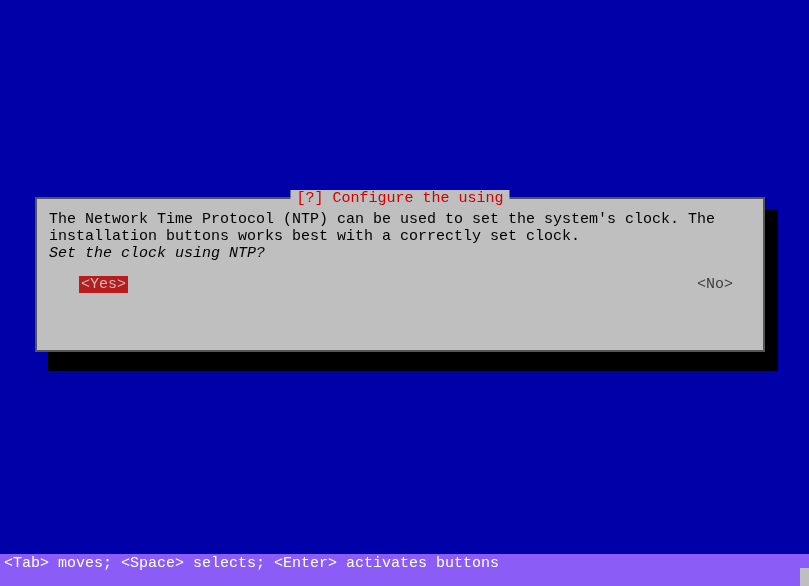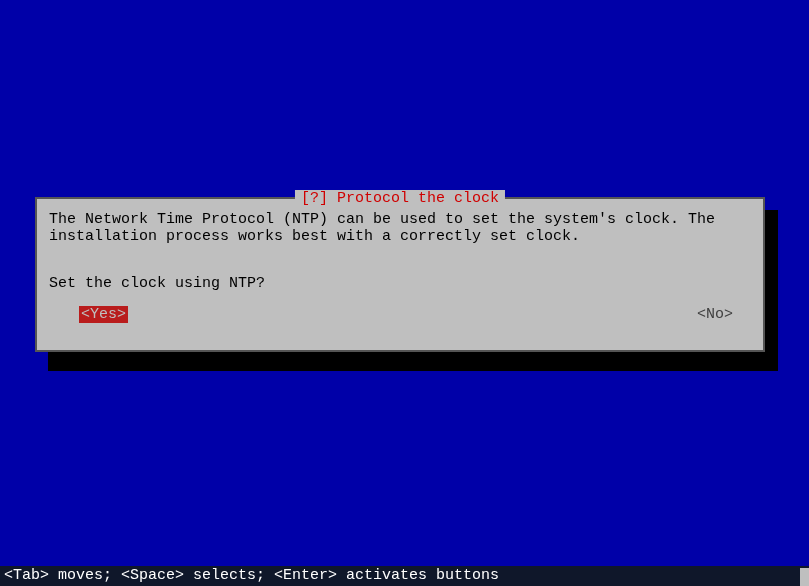--- a/index.html
+++ b/index.html
@@ -41,65 +41,66 @@
   }
   .content {
     padding: 12px 12px 10px 12px;
     color: #000000;
     line-height: 17px;
   }
   .body-text {
     white-space: pre-wrap;
   }
   .question {
-    margin-top: 30px;
+    margin-top: 0;
+    font-style: italic;
   }
   .buttons {
     margin-top: 14px;
     display: flex;
     justify-content: space-between;
     padding: 0 18px 0 30px;
   }
   .btn-yes {
     background: #b91c1c;
     color: #bfbfbf;
     padding: 0 2px;
   }
   .btn-no {
     color: #404040;
   }
   .bottom-bar {
     position: absolute;
     bottom: 0;
     left: 0;
     right: 0;
-    background: #0f172a;
+    background: #8b5cf6;
     color: #ffffff;
     padding: 1px 4px 2px 4px;
-    height: 20px;
+    height: 32px;
     line-height: 18px;
   }
   .bottom-cursor {
     position: absolute;
     bottom: 0;
     right: 0;
     width: 9px;
     height: 18px;
     background: #bfbfbf;
   }
 </style>
 </head>
 <body>
 
 <div class="dialog-shadow"></div>
 
 <div class="dialog">
-  <div class="title">[?] Protocol the clock</div>
+  <div class="title">[?] Configure the using</div>
   <div class="content">
-    <div class="body-text">The Network Time Protocol (NTP) can be used to set the system's clock. The installation process works best with a correctly set clock.</div>
+    <div class="body-text">The Network Time Protocol (NTP) can be used to set the system's clock. The installation buttons works best with a correctly set clock.</div>
     <div class="question">Set the clock using NTP?</div>
     <div class="buttons">
       <span class="btn-yes">&lt;Yes&gt;</span>
       <span class="btn-no">&lt;No&gt;</span>
     </div>
   </div>
 </div>
 
 <div class="bottom-bar">&lt;Tab&gt; moves; &lt;Space&gt; selects; &lt;Enter&gt; activates buttons</div>
 <div class="bottom-cursor"></div>

